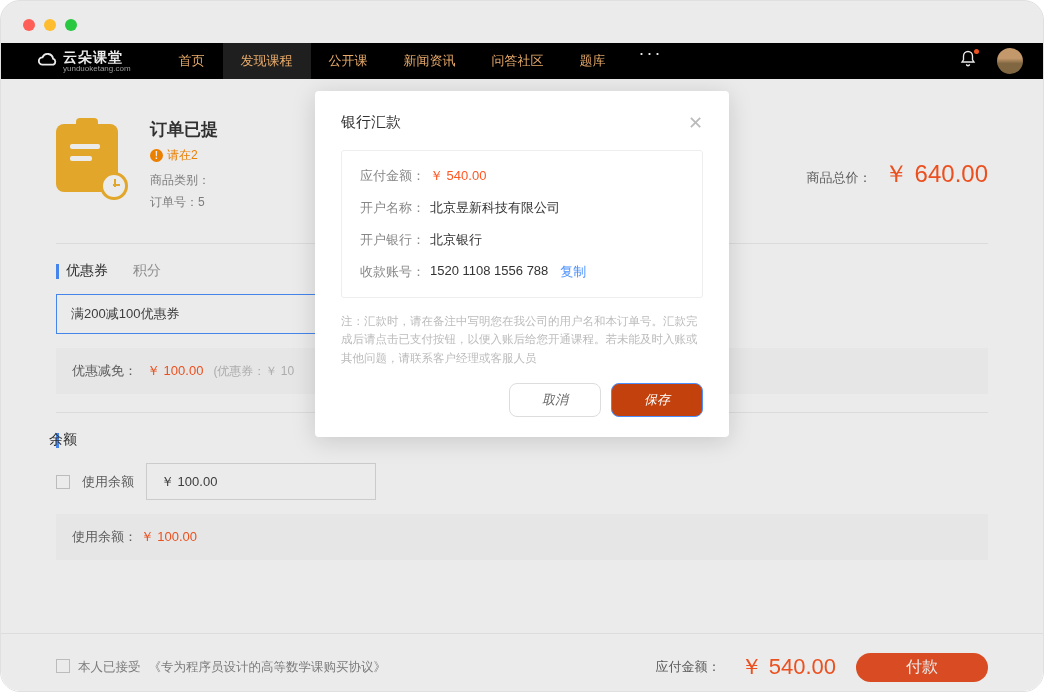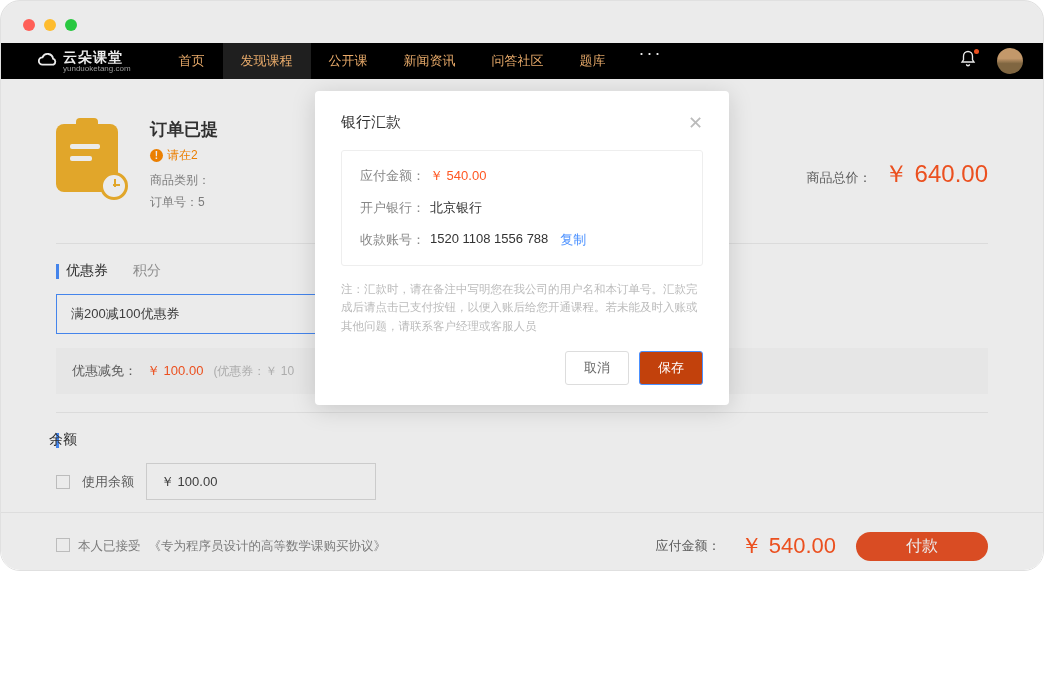--- a/index.html
+++ b/index.html
@@ -6,21 +6,21 @@
     body {
       font-family: -apple-system, "PingFang SC", "Microsoft YaHei", sans-serif;
       background: #fff;
       width: 1044px;
       height: 692px;
       position: relative;
       overflow: hidden;
     }
     .window-frame {
       width: 1044px;
-      height: 571px;
+      height: 692px;
       border-radius: 20px;
       border: 1px solid #e0e0e0;
       overflow: hidden;
       position: relative;
       background: #fff;
     }
     .traffic-lights {
       position: absolute;
       top: 18px;
       left: 22px;
@@ -395,24 +395,25 @@
       color: #bbb;
       line-height: 1.6;
       margin-bottom: 16px;
     }
     .modal-footer {
       display: flex;
       justify-content: flex-end;
       gap: 10px;
     }
     .btn {
-      padding: 7px 18px;
-      font-size: 13px;
-      border-radius: 3px;
-      cursor: pointer;
+      padding: 7px 32px;
+      font-size: 13px;
+      border-radius: 8px;
+      cursor: pointer;
+      font-style: italic;
     }
     .btn-default {
       background: #fff;
       border: 1px solid #ddd;
       color: #666;
     }
     .btn-primary {
       background: #c2410c;
       border: 1px solid #4a90ff;
       color: #fff;
@@ -531,20 +532,24 @@
   <div class="modal-overlay">
     <div class="modal">
       <div class="modal-header">
         <div class="modal-title">银行汇款</div>
         <div class="modal-close">✕</div>
       </div>
       <div class="modal-body">
         <div class="modal-row">
           <span class="modal-row-label">应付金额：</span>
           <span class="modal-row-val price">￥ 540.00</span>
+        </div>
+        <div class="modal-row">
+          <span class="modal-row-label">开户名称：</span>
+          <span class="modal-row-val">北京昱新科技有限公司</span>
         </div>
         <div class="modal-row">
           <span class="modal-row-label">开户银行：</span>
           <span class="modal-row-val">北京银行</span>
         </div>
         <div class="modal-row">
           <span class="modal-row-label">收款账号：</span>
           <span class="modal-row-val">1520 1108 1556 788</span>
           <span class="copy-link">复制</span>
         </div>

